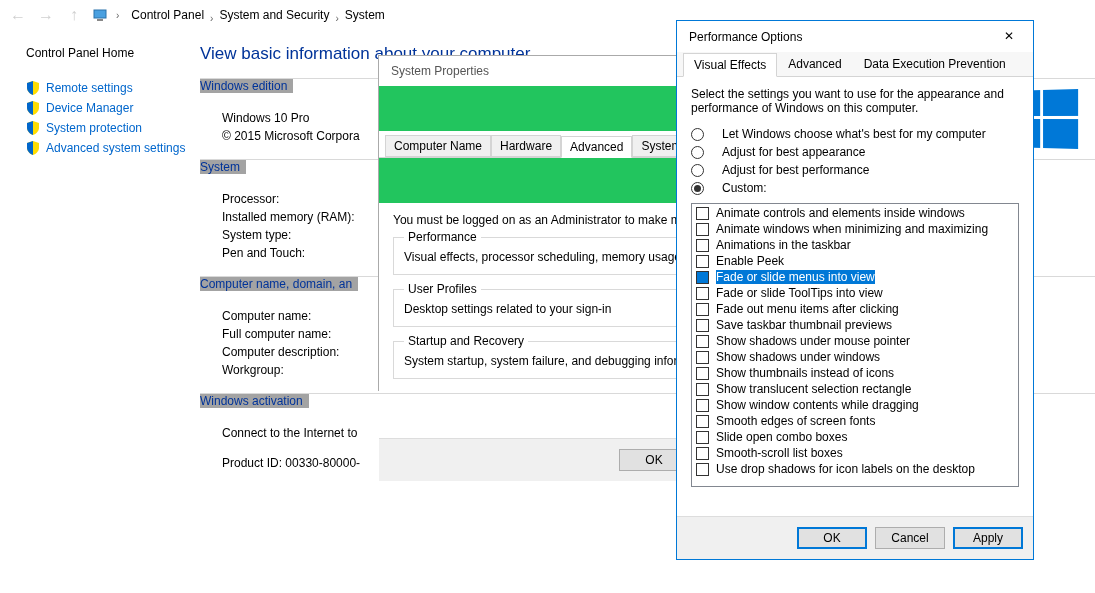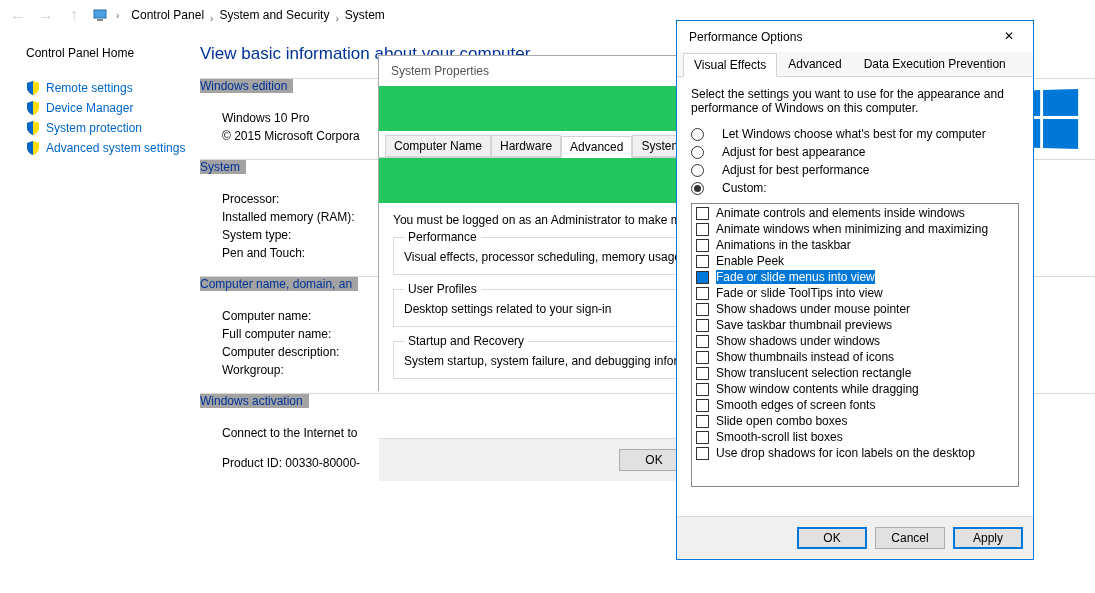--- a/index.html
+++ b/index.html
@@ -244,25 +244,29 @@
         <div class="chk-row selected">
           <span class="chk"></span>
           <span>Fade or slide menus into view</span>
         </div>
         <div class="chk-row">
           <span class="chk"></span>
           <span>Fade or slide ToolTips into view</span>
         </div>
         <div class="chk-row">
           <span class="chk"></span>
+          <span>Fade out menu items after clicking</span>
+        </div>
+        <div class="chk-row">
+          <span class="chk"></span>
+          <span>Save taskbar thumbnail previews</span>
+        </div>
+        <div class="chk-row">
+          <span class="chk"></span>
           <span>Show shadows under mouse pointer</span>
-        </div>
-        <div class="chk-row">
-          <span class="chk"></span>
-          <span>Save taskbar thumbnail previews</span>
         </div>
         <div class="chk-row">
           <span class="chk"></span>
           <span>Show shadows under windows</span>
         </div>
         <div class="chk-row">
           <span class="chk"></span>
           <span>Show thumbnails instead of icons</span>
         </div>
         <div class="chk-row">

